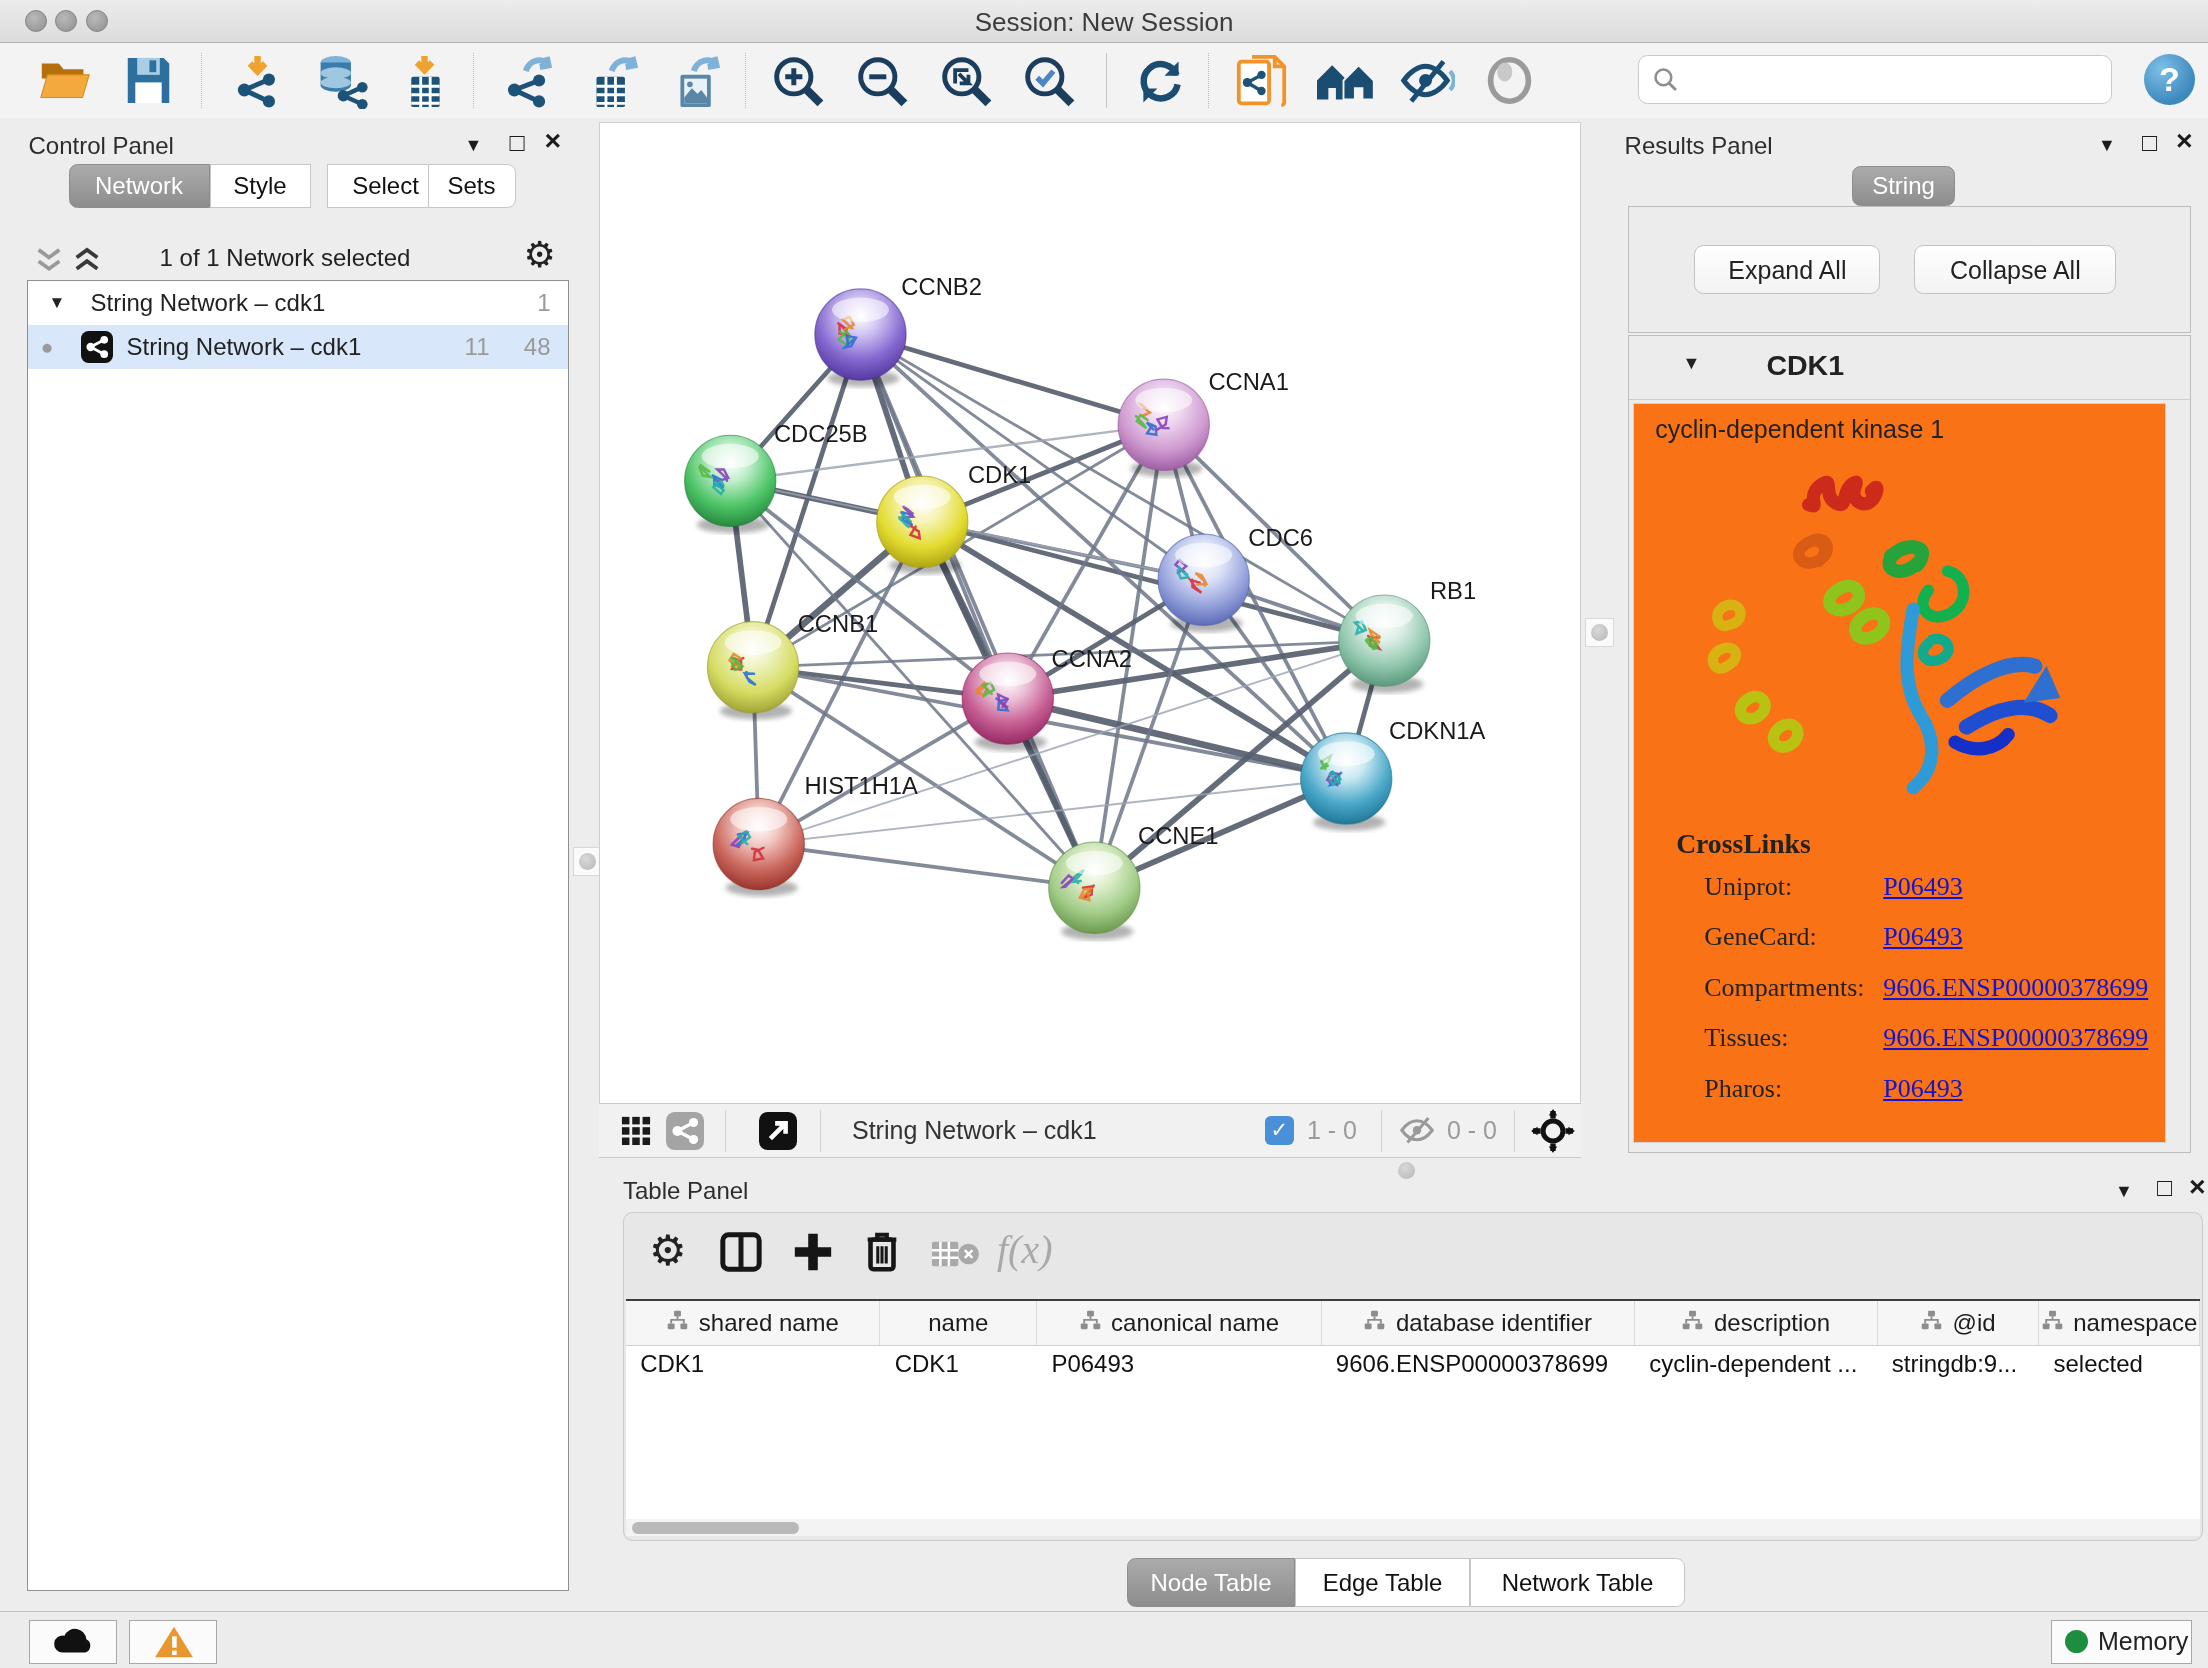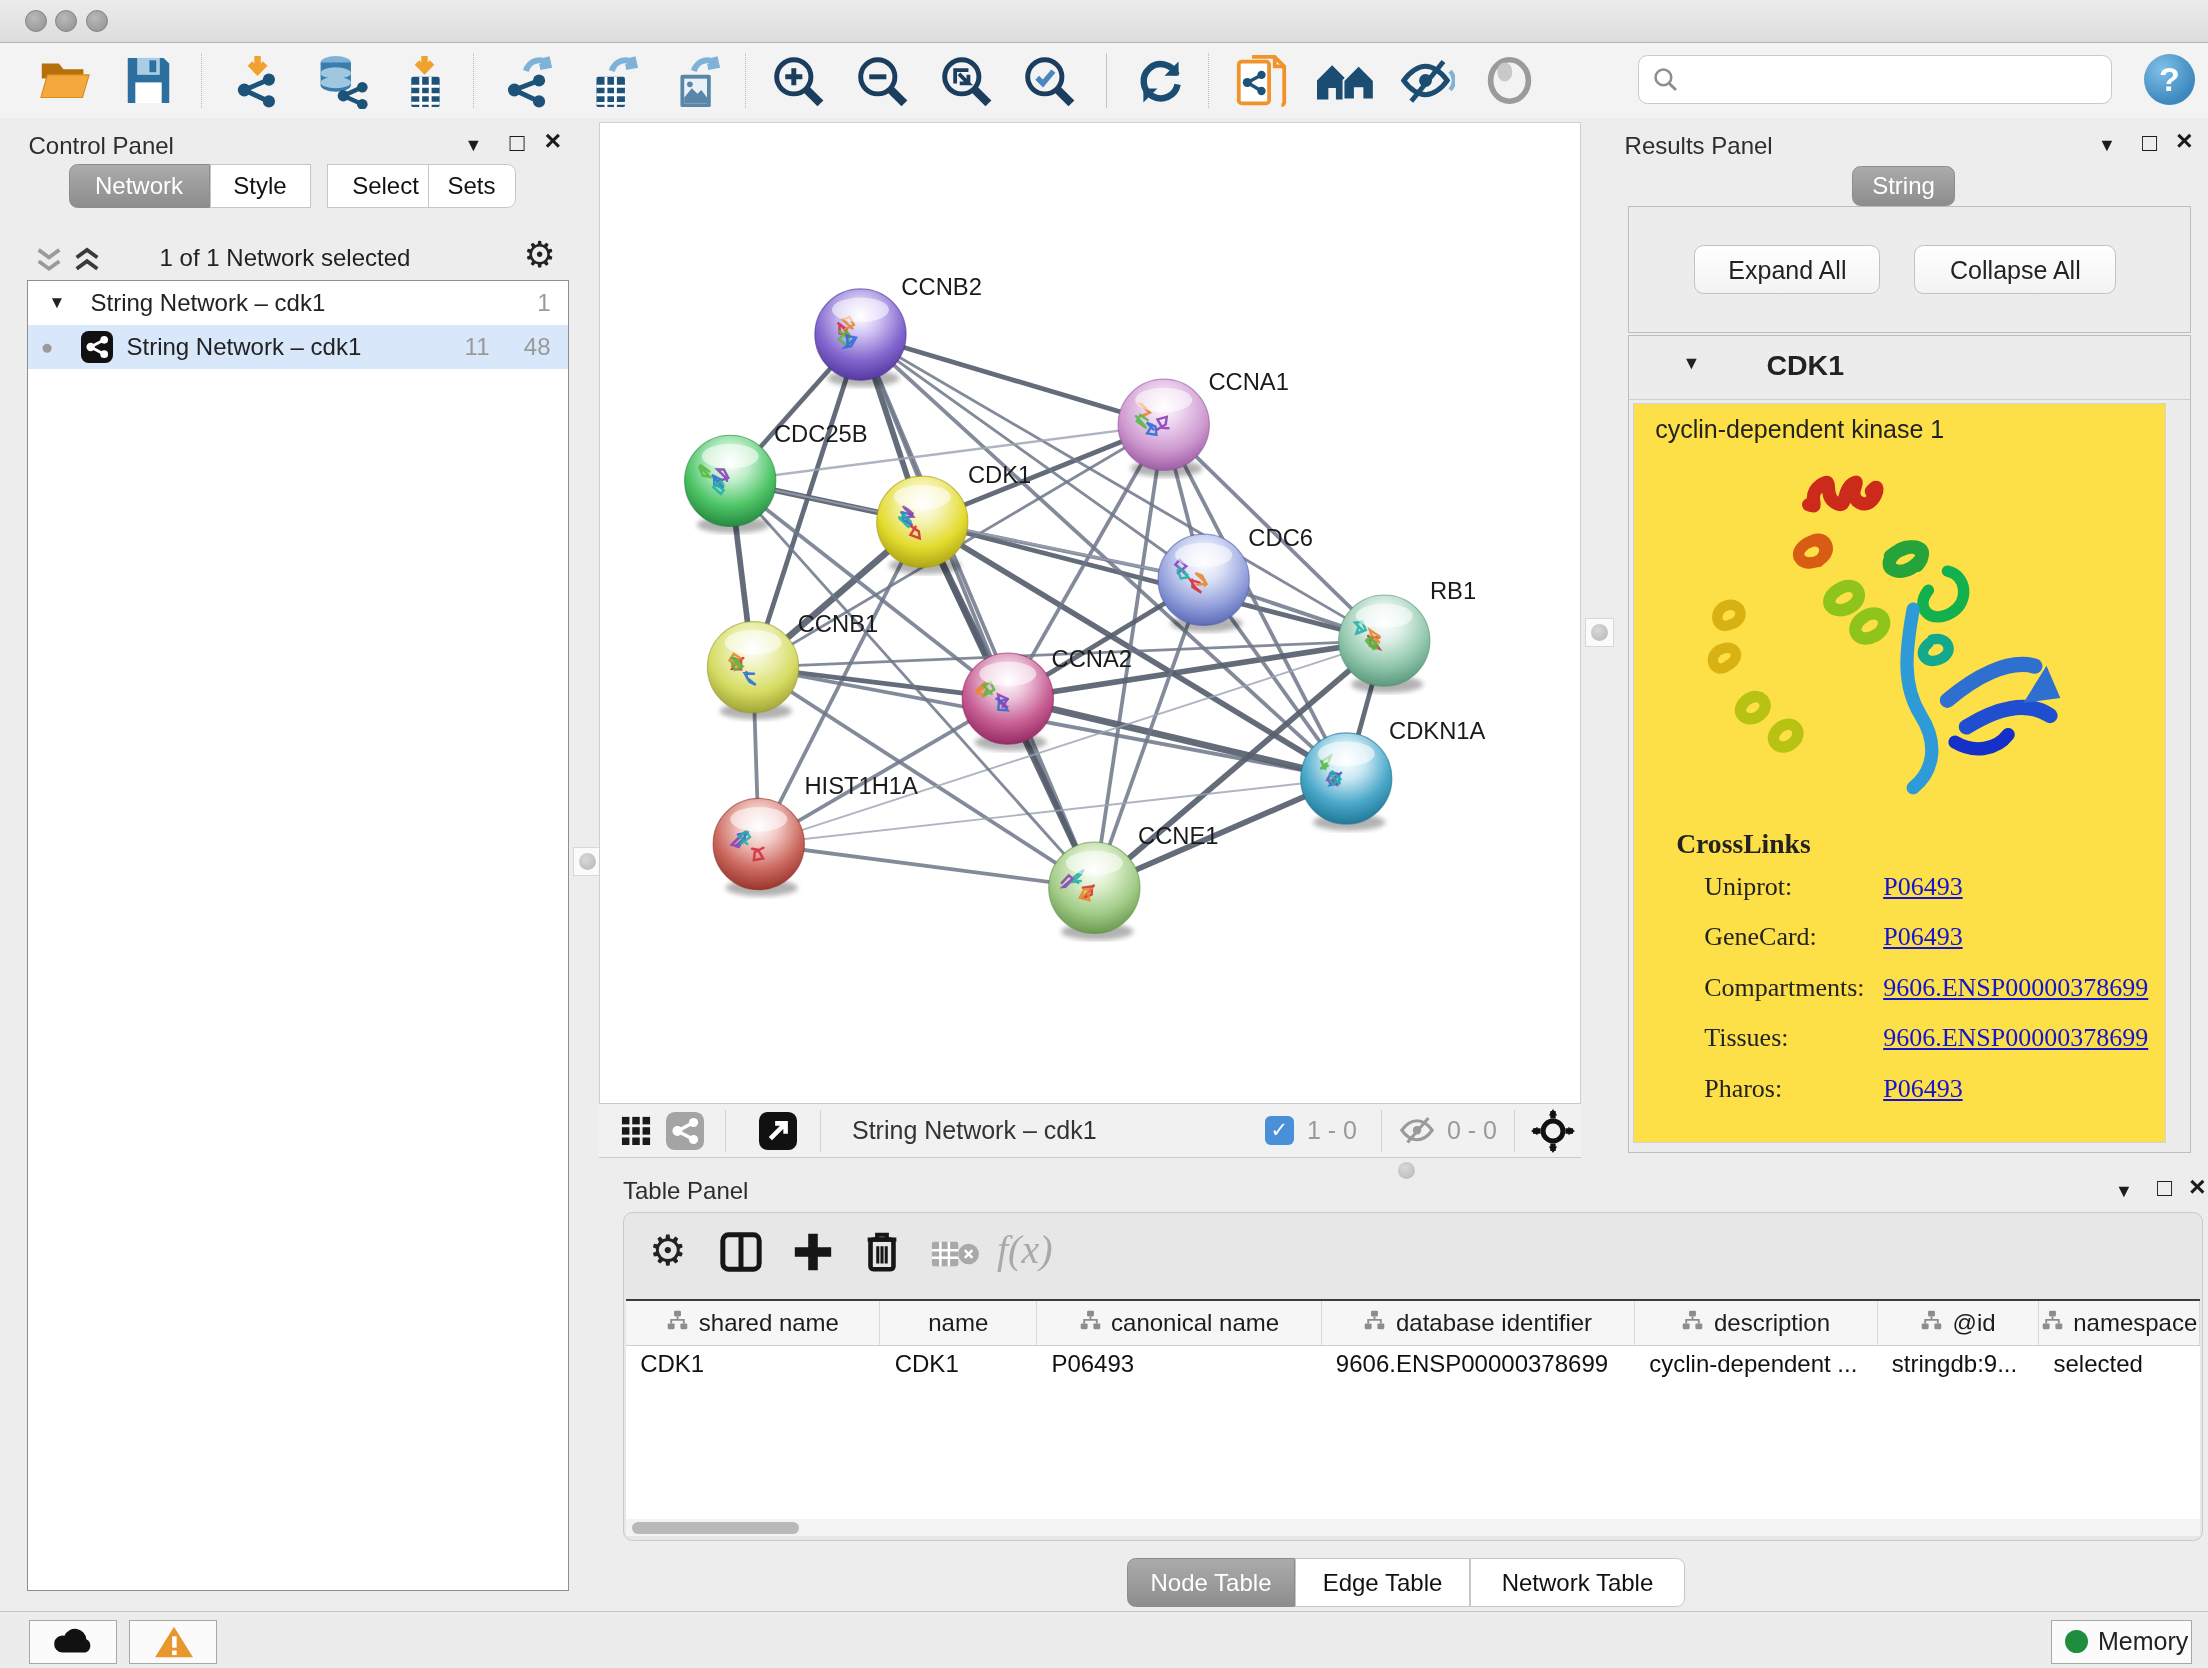--- a/index.html
+++ b/index.html
@@ -65,20 +65,21 @@
 </style>
 </head>
 <body>
 
 <div class="window">
 
   <div class="titlebar">
     <div class="tlight" style="left:25px"></div>
     <div class="tlight" style="left:55px"></div>
     <div class="tlight" style="left:86px"></div>
+    <div class="wtitle">Session: New Session</div>
   </div>
 
   <div class="toolbar">
     <div class="tbtn" style="left:38px">
       <svg width="53" height="53" viewBox="0 0 28 28">
         <path d="M2 5h9l2.5 3H24v5H2z" fill="#b5700b"></path>
         <path d="M1.5 23 5 11h22l-3.5 12z" fill="#f3a93e" stroke="#d88c1a" stroke-width="0.6"></path>
       </svg>
     </div>
     <div class="tbtn" style="left:124px">
@@ -597,21 +598,21 @@
     <div class="rbox" style="left:11.4px;top:84px;width:563px;height:127px">
       <div class="btn" style="left:65px;top:38px;width:186px;line-height:48px">Expand All</div>
       <div class="btn" style="left:285px;top:38px;width:202px;line-height:48px">Collapse All</div>
     </div>
 
     <div class="rbox" style="left:11.4px;top:213px;width:563px;height:818px">
       <div class="abs" style="left:0;top:0;width:100%;height:63px;border-bottom:1px solid #cfcfcf">
         <span class="abs" style="left:53px;top:17px;font-size:18px">▼</span>
         <span class="abs" style="left:137px;top:13.3px;font-size:28.5px;font-weight:bold">CDK1</span>
       </div>
-      <div class="abs" style="left:3.8px;top:67px;width:533px;height:740px;background:#fde047;border:1px solid #d2d2d2;box-sizing:border-box">
+      <div class="abs" style="left:3.8px;top:67px;width:533px;height:740px;background:#f97316;border:1px solid #d2d2d2;box-sizing:border-box">
         <div class="abs" style="left:21px;top:11.4px;font-size:25px">cyclin-dependent kinase 1</div>
 
         <svg class="abs" style="left:55px;top:53px" width="380" height="367" viewBox="0 0 200 193">
           <g fill="none" stroke-linecap="round">
             <path d="M96 18c6-8 2 10-6 6s2-14-4-10-2 14-9 10 0-15-8-9 1 13-6 10" stroke="#cc2a1a" stroke-width="7"></path>
             <path d="M63 45c8-6 14 4 6 9s-16-2-8-8 15 3 7 9" stroke="#d85c14" stroke-width="6"></path>
             <path d="M22 88c-8 4-10-8-2-10s10 8 2 10zm-2 22c-7 5-11-6-3-9s11 5 3 9z" stroke="#d8b112" stroke-width="5.5"></path>
             <path d="M30 128c8-6 14 3 7 8s-14-2-7-8zm18 14c8-5 13 4 6 9s-14-3-6-9z" stroke="#b8c212" stroke-width="6"></path>
             <path d="M78 70c10-7 16 4 7 9s-16-3-7-9zm14 14c10-6 15 5 6 10s-15-4-6-10z" stroke="#8fc41c" stroke-width="6.5"></path>
             <path d="M106 52c12-9 22-4 14 4s-20 3-12-5 20-2 12 6" stroke="#27a33b" stroke-width="7"></path>

